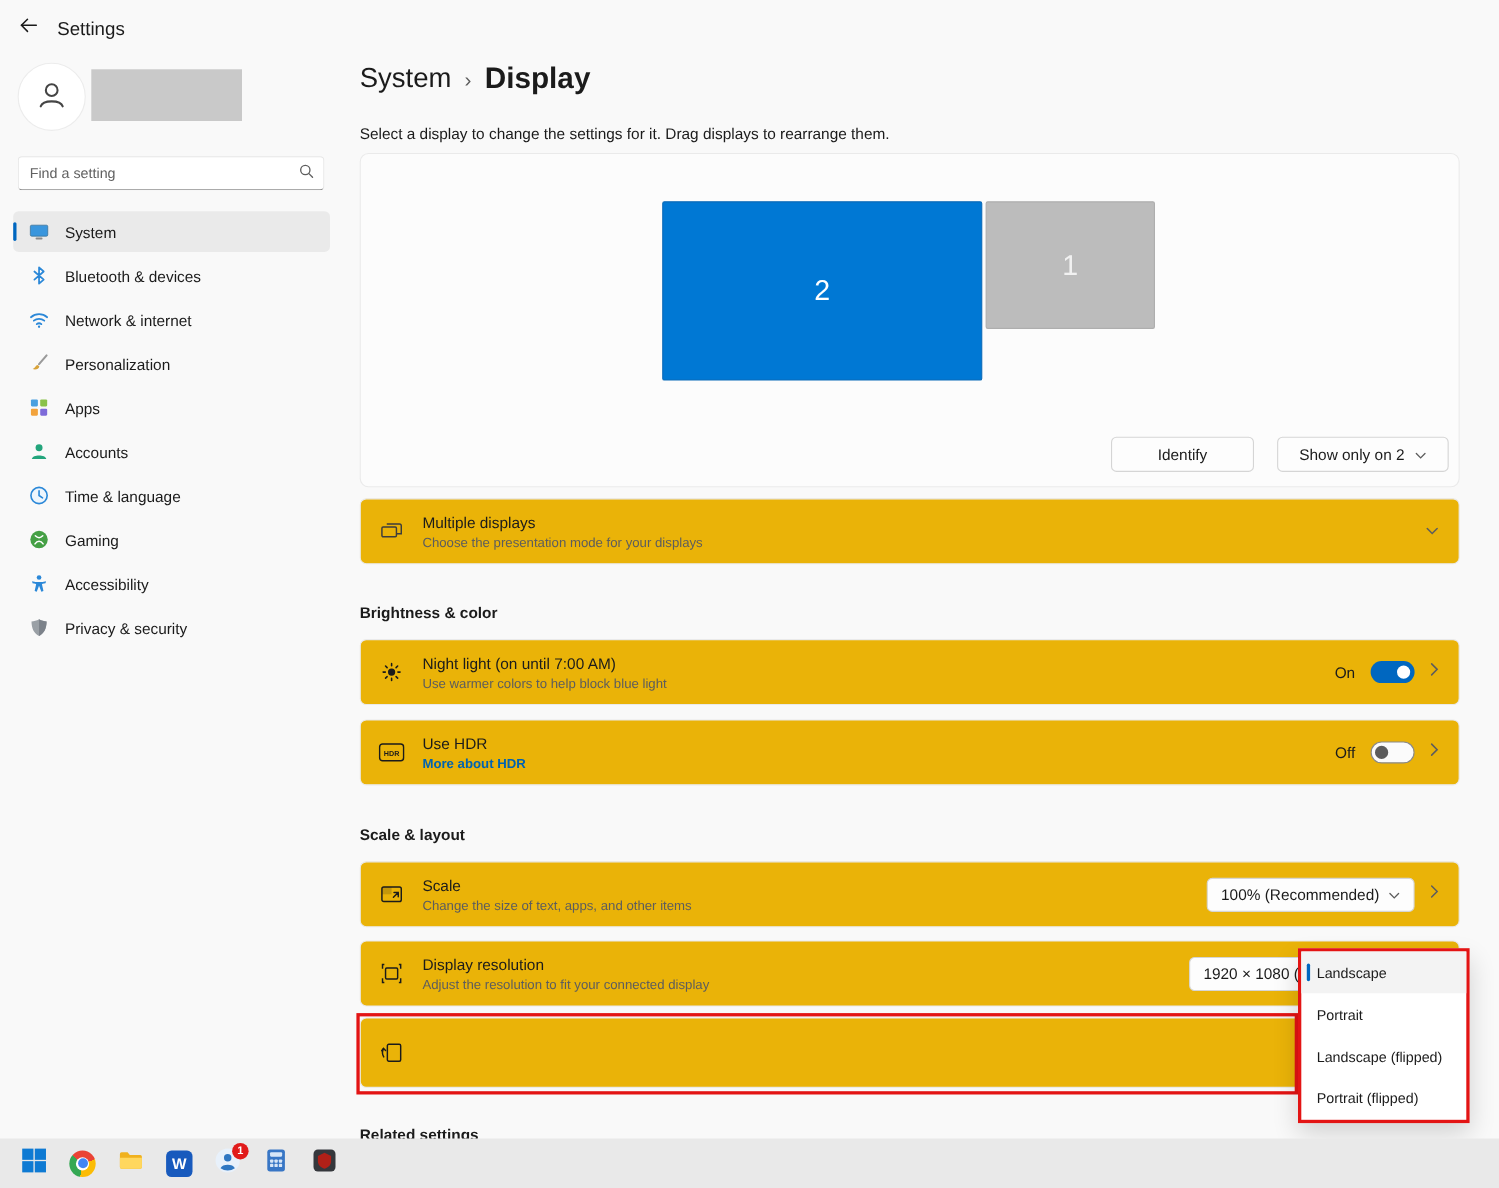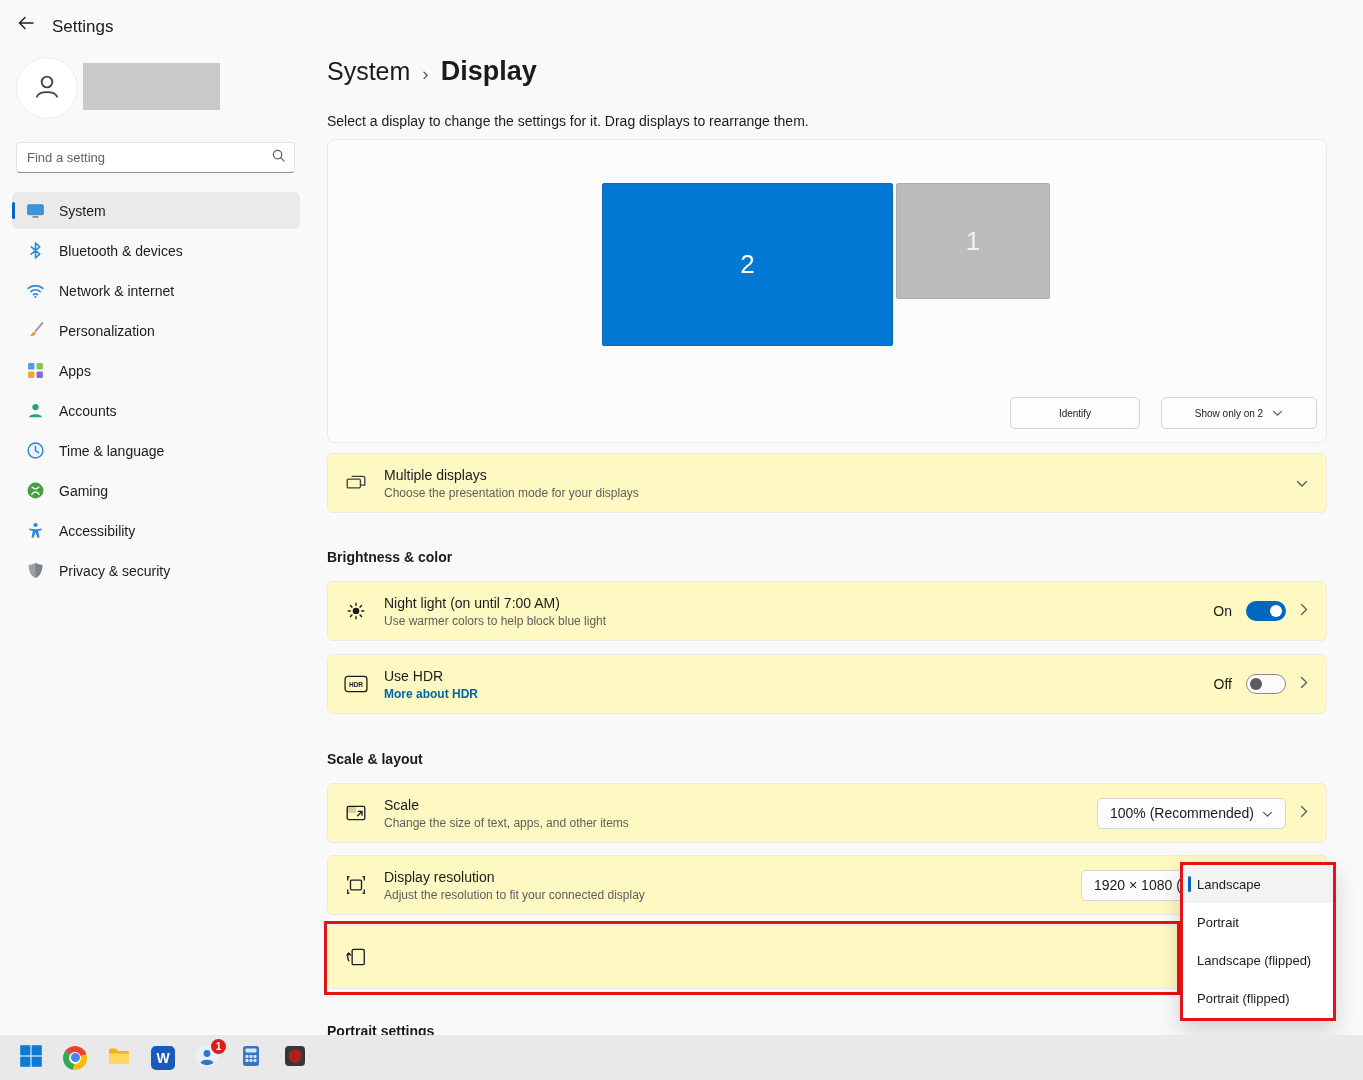--- a/index.html
+++ b/index.html
@@ -34,26 +34,26 @@
   .crumb-parent { font-size:25px; font-weight:400; cursor:pointer; }
   .crumb-sep { font-size:19px; color:#5d5d5d; padding-top:4px; }
   .page-title { font-size:27px; font-weight:600; }
   .description { left:327px; top:113px; font-size:14px; }
 
   
   .canvas-card { left:327px; top:139px; width:1000px; height:304px; background:#fcfcfc; border:1px solid #eaeaea; border-radius:8px; }
   .monitor { position:absolute; display:flex; align-items:center; justify-content:center; font-size:26px; border-radius:2px; cursor:pointer; }
   .monitor-2 { left:274px; top:43px; width:291px; height:163px; background:#0078d4; border:1px solid #0a6ab8; color:#ffffff; }
   .monitor-1 { left:568px; top:43px; width:154px; height:116px; background:#bcbcbc; border:1px solid #aeaeae; color:#f1f1f1; }
-  .btn { position:absolute; height:32px; background:#fdfdfd; border:1px solid #d5d5d5; border-radius:5px; font-size:10px; display:flex; align-items:center; justify-content:center; gap:9px; cursor:pointer; color:#1b1b1b; }
+  .btn { position:absolute; height:32px; background:#fdfdfd; border:1px solid #d5d5d5; border-radius:5px; font-size:14px; display:flex; align-items:center; justify-content:center; gap:9px; cursor:pointer; color:#1b1b1b; }
   .identify-btn { left:682px; top:257px; width:130px; }
   .show-only-btn { left:833px; top:257px; width:156px; }
 
   
-  .row { position:absolute; left:327px; width:1000px; height:60px; background:#fef9c3; border:1px solid #eaeaea; border-radius:6px; display:flex; align-items:center; padding:0 18px 0 16px; gap:16px; }
+  .row { position:absolute; left:327px; width:1000px; height:60px; background:#eab308; border:1px solid #eaeaea; border-radius:6px; display:flex; align-items:center; padding:0 18px 0 16px; gap:16px; }
   .row-icon { width:24px; display:flex; justify-content:center; }
   .row-text { flex:1; }
   .row-title { font-size:14px; }
   .row-sub { font-size:12px; color:#5d5d5d; margin-top:3px; }
   .row-link { font-size:12px; color:#0063b1; font-weight:700; margin-top:3px; cursor:pointer; }
   .row-right { display:flex; align-items:center; gap:14px; }
   .state-label { font-size:14px; }
   .section-title { position:absolute; left:327px; font-size:14px; font-weight:700; }
 
   .toggle { position:relative; width:40px; height:20px; border-radius:10px; cursor:pointer; }
@@ -405,21 +405,21 @@
     <span>Portrait</span>
   </div>
   <div class="flyout-item">
     <span>Landscape (flipped)</span>
   </div>
   <div class="flyout-item">
     <span>Portrait (flipped)</span>
   </div>
 </div>
 
-<div class="section-title related-title">Portrait settings</div>
+<div class="section-title related-title">Related settings</div>
 
 <div class="abs taskbar">
   <div class="tb-slot">
     <span>
       <svg width="22" height="22" viewBox="0 0 20 20">
           <rect x="1" y="1" width="8.5" height="8.5" fill="#0e7ad3"></rect>
           <rect x="10.5" y="1" width="8.5" height="8.5" fill="#0e7ad3"></rect>
           <rect x="1" y="10.5" width="8.5" height="8.5" fill="#0e7ad3"></rect>
           <rect x="10.5" y="10.5" width="8.5" height="8.5" fill="#0e7ad3"></rect>
         </svg>

